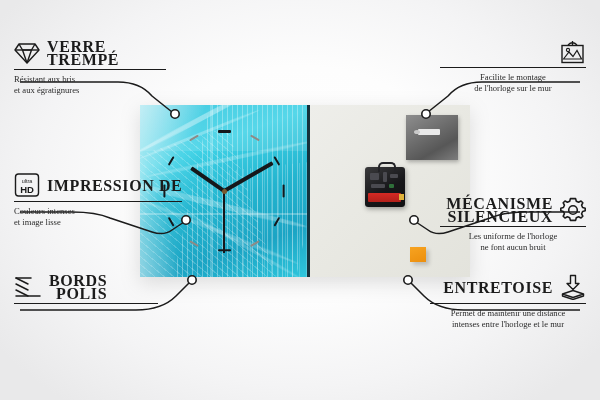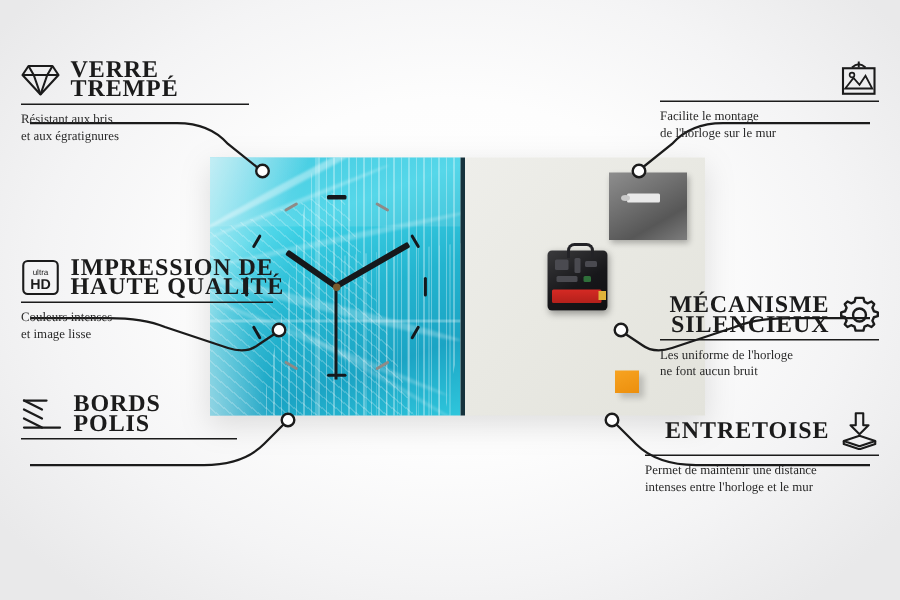--- a/index.html
+++ b/index.html
@@ -103,21 +103,21 @@
     font-family:"Liberation Serif", serif;
     font-weight:bold;font-size:16px;letter-spacing:0.6px;color:#1b1b1b;
     line-height:13px;text-transform:uppercase;
   }
   .feature.right .ftitle{text-align:right;}
   .rule{height:1.4px;background:#1b1b1b;margin:3px 0 4px 0;}
   .fdesc{
     font-family:"Liberation Serif", serif;
     font-size:8.6px;line-height:10.5px;color:#2a2a2a;
   }
-  .feature.right .fdesc{text-align:left;}
+  .feature.right .fdesc{text-align:center;}
   .ic{flex:none;display:block;}
   
   #links{position:absolute;left:0;top:0;width:600px;height:400px;pointer-events:none;}
 </style>
 </head>
 <body>
 
 <div id="stage">
 
   <div id="product">
@@ -221,29 +221,28 @@
 
   <div class="feature left" style="left:14px;top:172px;width:176px;">
     <div class="head">
       <svg class="ic" width="26" height="26" viewBox="0 0 26 26">
         <rect x="1.5" y="2" width="23" height="22" rx="3" fill="none" stroke="#1b1b1b" stroke-width="1.4"></rect>
         <text x="13" y="11" font-family="Liberation Sans, sans-serif" font-size="5.4" text-anchor="middle" fill="#1b1b1b">ultra</text>
         <text x="13" y="20.5" font-family="Liberation Sans, sans-serif" font-weight="bold" font-size="9.5" text-anchor="middle" fill="#1b1b1b">HD</text>
       </svg>
       <div>
         <div class="ftitle">IMPRESSION DE</div>
-        <div class="ftitle">HAUTE QUALITÉ</div>
       </div>
     </div>
     <div class="rule" style="width:168px;"></div>
     <div class="fdesc">Couleurs intenses</div>
     <div class="fdesc">et image lisse</div>
   </div>
 
-  <div class="feature left" style="left:14px;top:263px;width:152px;">
+  <div class="feature left" style="left:14px;top:274px;width:152px;text-align:right;">
     <div class="head">
       <svg class="ic" width="28" height="24" viewBox="0 0 28 24">
         <g stroke="#1b1b1b" stroke-width="1.5" stroke-linecap="round">
           <line x1="2" y1="3" x2="17" y2="3"></line>
           <line x1="2" y1="3" x2="14" y2="9"></line>
           <line x1="2" y1="9" x2="14" y2="15"></line>
           <line x1="2" y1="15" x2="14" y2="21"></line>
           <line x1="2" y1="21" x2="26" y2="21"></line>
         </g>
       </svg>

